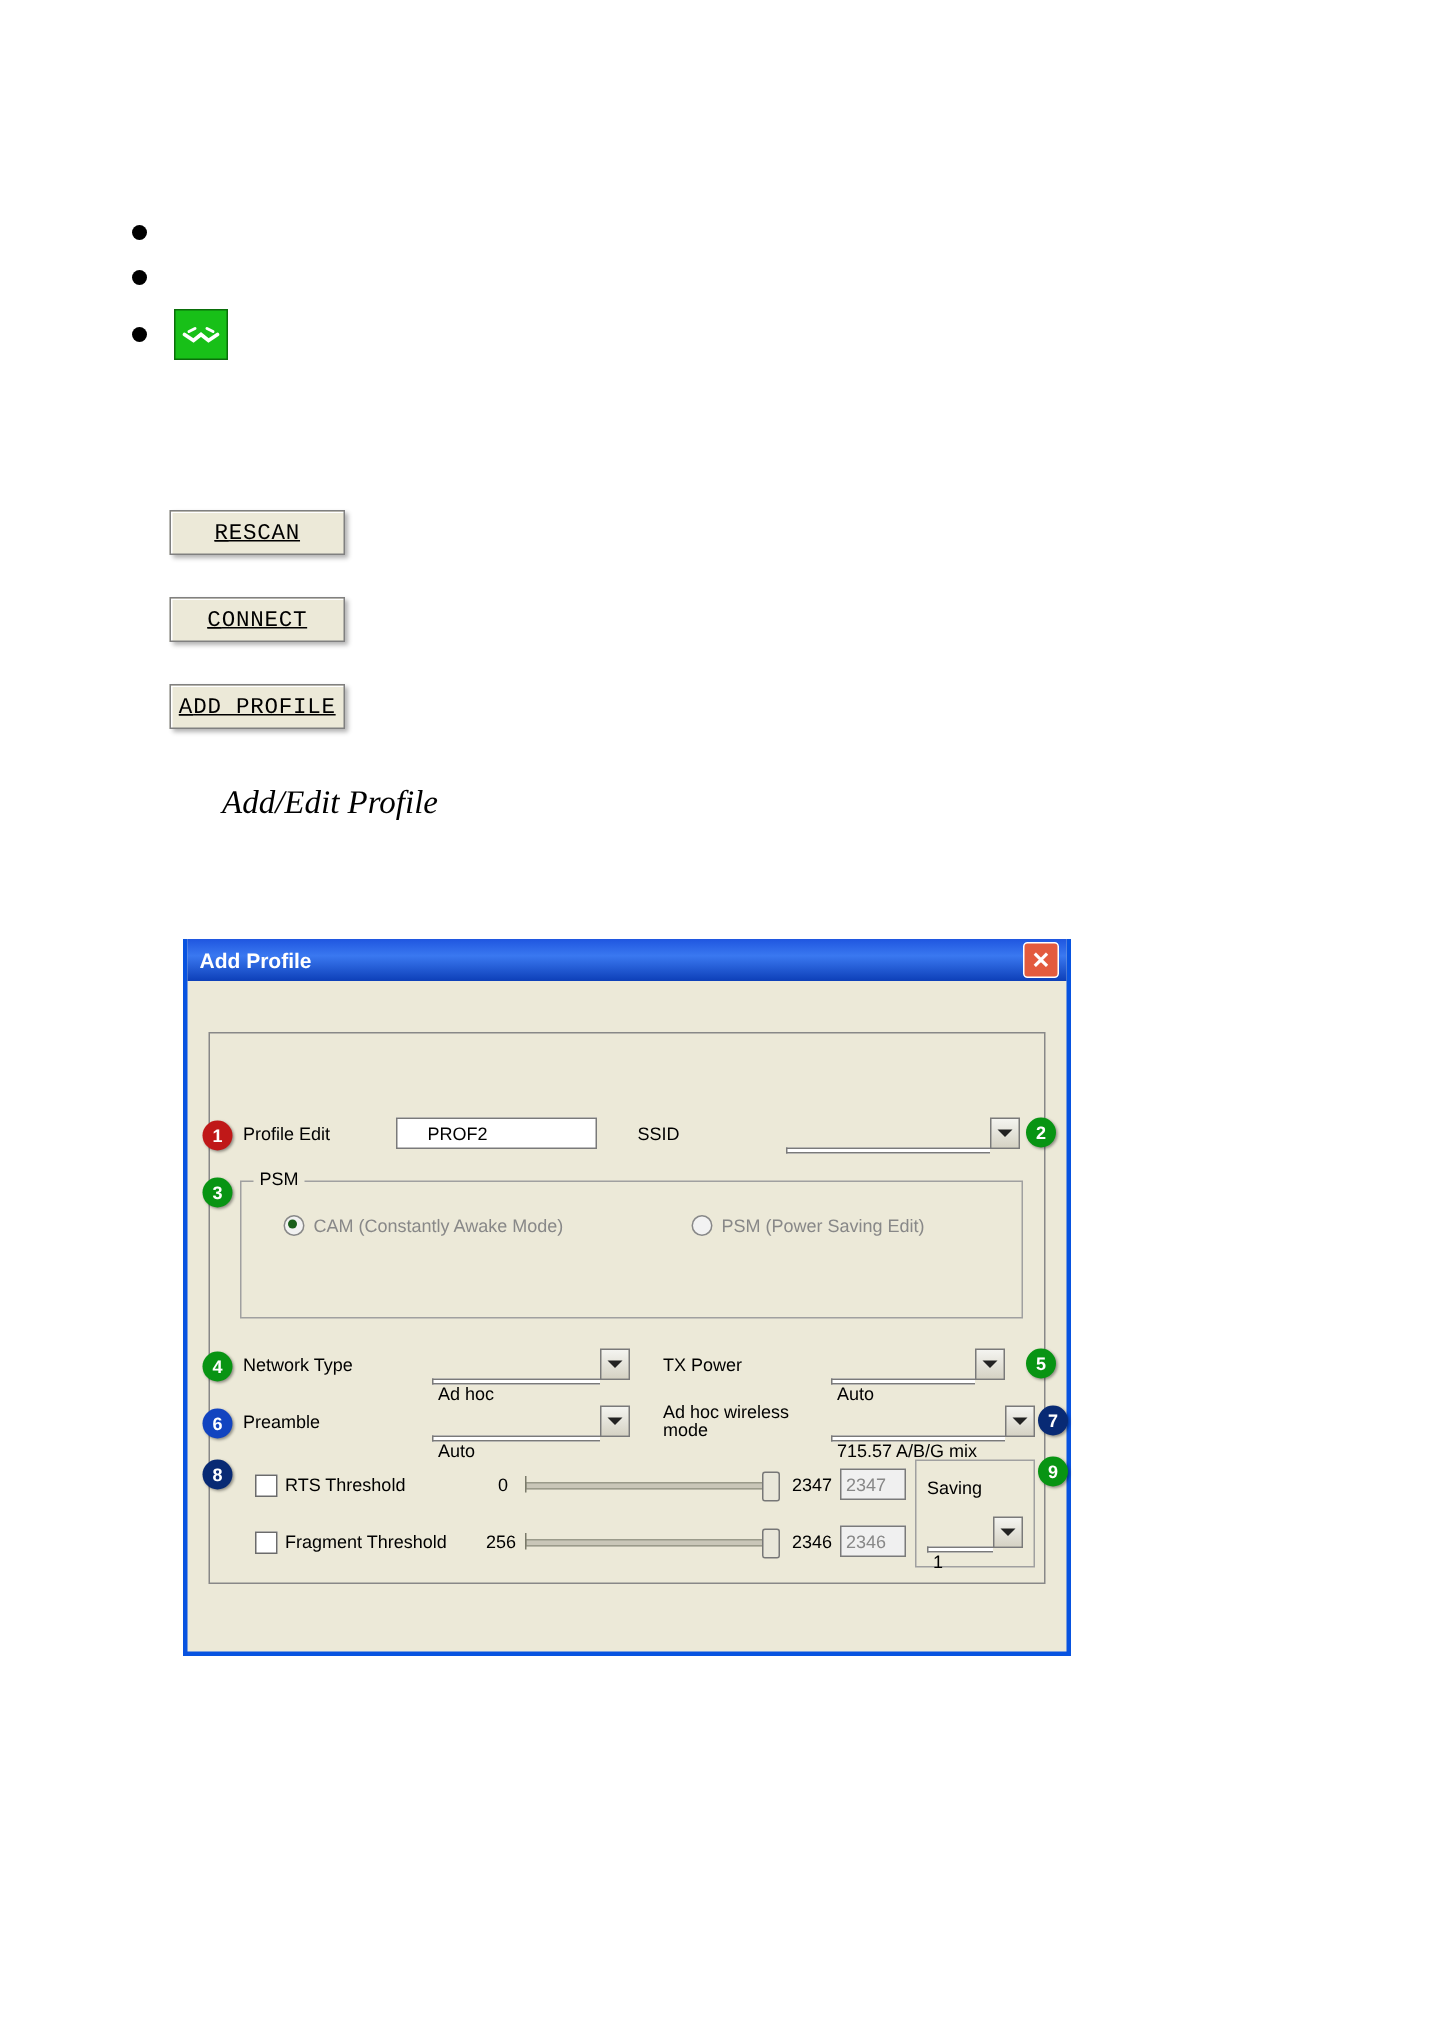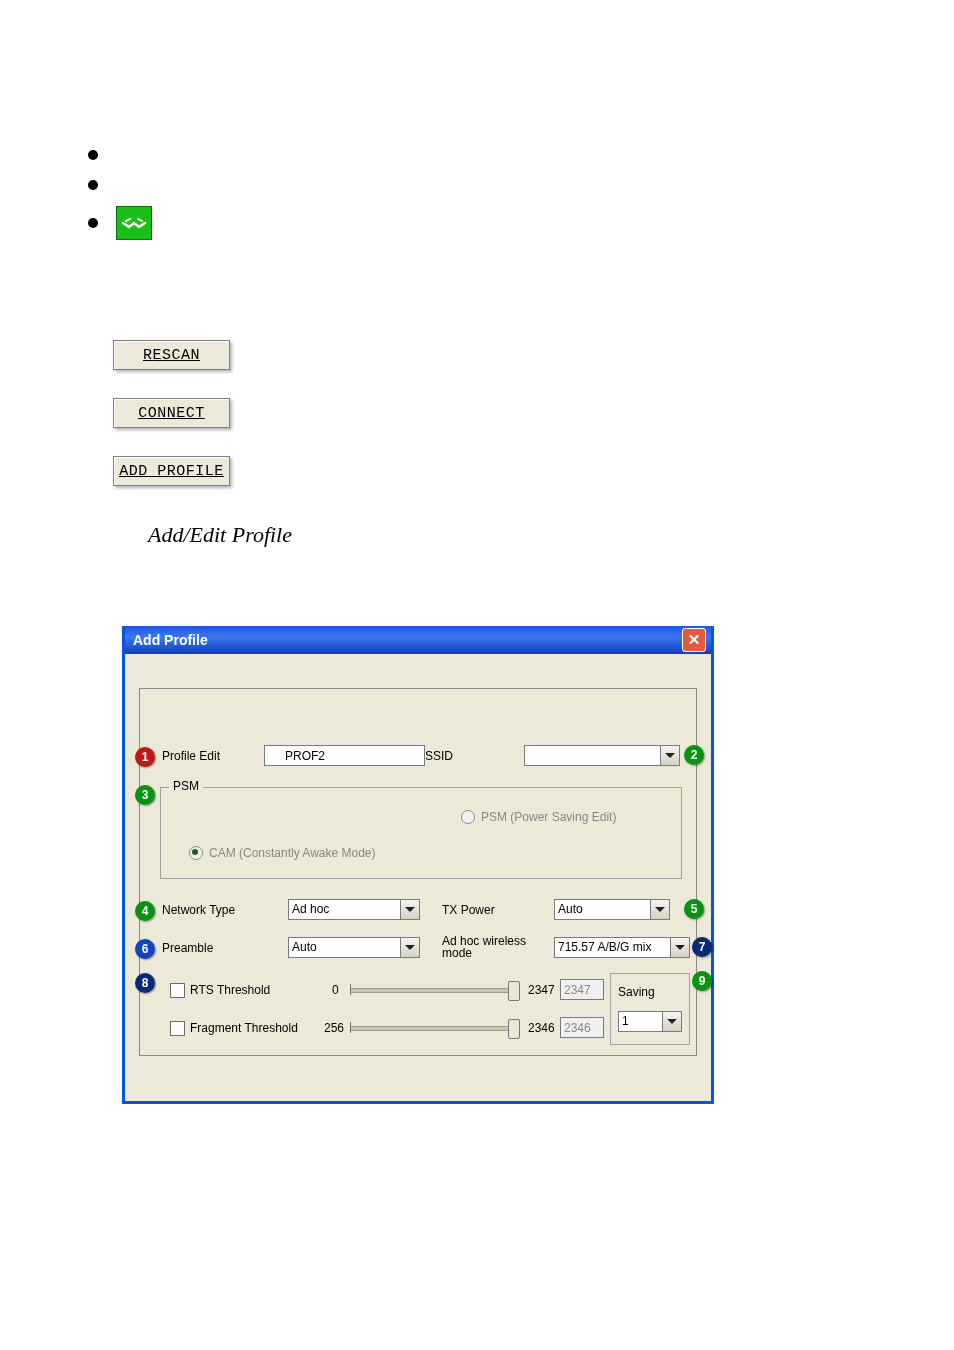--- a/index.html
+++ b/index.html
@@ -123,21 +123,21 @@
     position:absolute; height:21px;
     border:1px solid #7a7a7a;
     background:#fff; font-size:12px; padding:0 3px;
     box-sizing:border-box;
   }
   .txt[disabled] { background:#f0f0f0; color:#888; }
   .cmb { position:absolute; height:21px; display:flex; }
   .cmb .field {
     border:1px solid #7a7a7a; border-right:none;
     background:#fff; font-size:12px;
-    padding:2px 3px 0; box-sizing:border-box; flex:1;
+    padding:2px 3px 0; box-sizing:border-box; flex:1;margin-top:20px;
   }
   .cmb .arrow {
     width:18px; border:1px solid #7a7a7a;
     background:linear-gradient(#f4f4f0,#d5d2c4);
     display:flex;align-items:center;justify-content:center;
   }
   .cmb .arrow::after {
     content:""; border:5px solid transparent; border-top-color:#222; margin-top:4px;
   }
 
@@ -231,33 +231,33 @@
     <span data-name="window-title">Add Profile</span>
     <div class="closebox" data-name="close-icon">✕</div>
   </div>
 
   <div class="client">
 
     <div class="tabpanel" data-name="tab-panel">
 
       <div class="badge" style="left:-5px; top:58px; background:var(--badge-red);" data-name="badge-1">1</div>
       <label class="lbl" style="left:22px; top:60px;" data-name="profile-name-label">Profile Edit</label>
-      <input class="txt" style="left: 124px; top: 56px; width: 161px; padding-left: 20px;" data-name="profile-name-input" value="PROF2">
+      <input class="txt" style="left: 124px; top: 56px; width: 134px; padding-left: 20px;" data-name="profile-name-input" value="PROF2">
 
       <label class="lbl" style="left:285px; top:60px;" data-name="ssid-label">SSID</label>
       <div class="cmb" style="left:384px; top:56px; width:156px;" data-name="ssid-combo">
         <div class="field" data-name="ssid-value"></div>
         <div class="arrow" data-name="chevron-down-icon"></div>
       </div>
       <div class="badge" style="left:544px; top:56px; background:var(--badge-green);" data-name="badge-2">2</div>
 
       <div class="badge" style="left:-5px; top:96px; background:var(--badge-green);" data-name="badge-3">3</div>
       <div class="groupbox" data-name="psm-groupbox">
         <div class="legend" data-name="psm-legend">PSM</div>
-        <div class="radio-row" style="left:28px; top:22px;margin-top:36px;" data-name="cam-radio">
+        <div class="radio-row" style="left:28px; top:22px;" data-name="cam-radio">
           <div class="radio-dot sel" data-name="radio-icon"></div>
           <span>CAM (Constantly Awake Mode)</span>
         </div>
         <div class="radio-row" style="left:300px; top:22px;" data-name="psm-radio">
           <div class="radio-dot" data-name="radio-icon"></div>
           <span>PSM (Power Saving Edit)</span>
         </div>
       </div>
 
       <div class="badge" style="left:-5px; top:212px; background:var(--badge-green);" data-name="badge-4">4</div>

